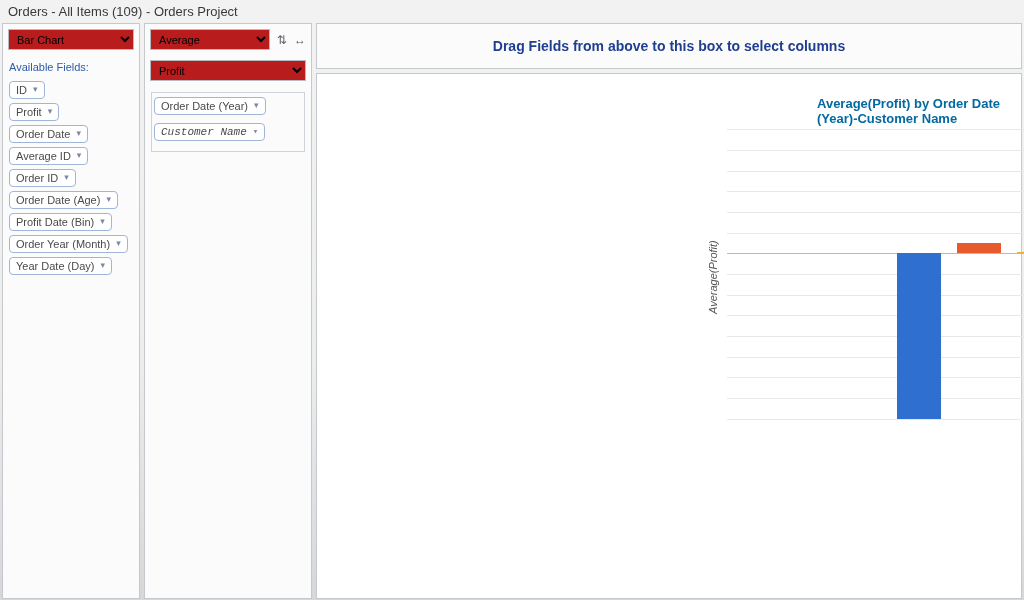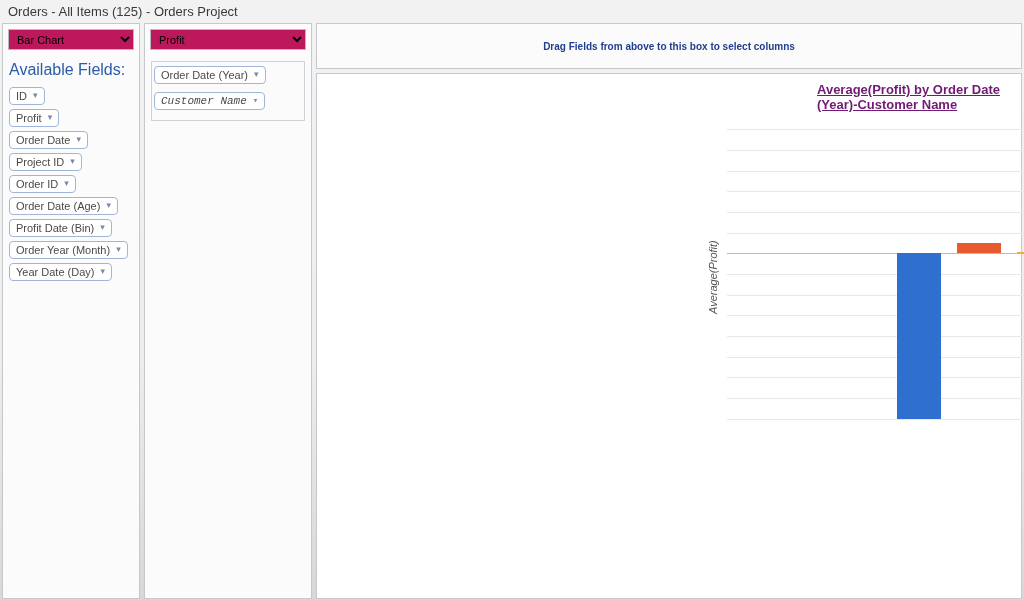--- a/index.html
+++ b/index.html
@@ -30,34 +30,34 @@
   .left  { width: 138px; }
   .mid   { width: 168px; }
   .main  { flex: 1; display:flex; flex-direction:column; }
 
   
   .sel {
     width: calc(100% - 10px);
     margin: 5px;
     height: 21px;
     border: 1px solid #b7bbc0;
-    background: #be185d;
+    background: #b91c1c;
     font-size: 11px;
     padding: 0 4px;
   }
   .mid-top-row { display:flex; align-items:center; }
   .mid-top-row .sel { flex:1; }
   .tiny-icon {
     width:14px; text-align:center; color:#5b5f66; font-size:12px;
     margin-right:4px; cursor:default;
   }
 
   
   .section-label {
-    color:#2a5ca8; font-size:16px; padding:6px 6px 2px 6px;
+    color:#2a5ca8; font-size:11px; padding:6px 6px 2px 6px;
   }
   .pill-col { padding:4px 6px; }
   .pill {
     display:inline-flex; align-items:flex-start;
     border:1px solid #9fb6d8;
     background:#fff;
     border-radius:4px;
     padding:2px 6px;
     font-size:11px;
     color:#4a4a4a;
@@ -77,31 +77,31 @@
     gap:4px;
   }
 
   
   .drop-zone {
     border:1px solid #c5c8cc;
     background:#fbfbfb;
     height:46px;
     margin:0 0 4px 0;
     display:flex; align-items:center; justify-content:center;
-    color:#1f3e8f; font-weight:bold; font-size:10px;
+    color:#1f3e8f; font-weight:bold; font-size:14px;
   }
   .chart-pane {
     flex:1;
     border:1px solid #c5c8cc;
     background:#fff;
     position:relative;
   }
   .chart-title {
-    position:absolute; left:500px; top:8px;
-    font-weight:bold; font-size:13px; color:#701a75;text-decoration:underline;
+    position:absolute; left:500px; top:22px;
+    font-weight:bold; font-size:13px; color:#0369a1;
   }
   .y-axis-label {
     position:absolute;
     left:390px; top:240px;
     transform: rotate(-90deg);
     transform-origin: left top;
     font-style:italic;
     font-size:11px;
     color:#555;
   }
@@ -119,60 +119,67 @@
     border-top:1px solid #b7bbc0;
   }
   .bar {
     position:absolute;
     width:44px;
   }
 </style>
 </head>
 <body>
 
-<div class="title">Orders - All Items (125) - Orders Project</div>
+<div class="title">Orders - All Items (109) - Orders Project</div>
 
 <div class="cols">
 
   <div class="panel left">
     <select class="sel">
       <option>Bar Chart</option>
     </select>
     <div class="section-label">Available Fields:</div>
     <div class="pill-col" id="avail-fields"><div class="pill">
           <span>ID</span>
           <span class="chev">▾</span>
         </div><br><div class="pill">
           <span>Profit</span>
           <span class="chev">▾</span>
         </div><br><div class="pill">
           <span>Order Date</span>
           <span class="chev">▾</span>
         </div><br><div class="pill">
-          <span>Project ID</span>
+          <span>Average ID</span>
           <span class="chev">▾</span>
         </div><br><div class="pill">
           <span>Order ID</span>
           <span class="chev">▾</span>
         </div><br><div class="pill">
           <span>Order Date (Age)</span>
           <span class="chev">▾</span>
         </div><br><div class="pill">
           <span>Profit Date (Bin)</span>
           <span class="chev">▾</span>
         </div><br><div class="pill">
           <span>Order Year (Month)</span>
           <span class="chev">▾</span>
         </div><br><div class="pill">
           <span>Year Date (Day)</span>
           <span class="chev">▾</span>
         </div><br></div>
   </div>
 
   <div class="panel mid">
+    <div class="mid-top-row">
+      <select class="sel">
+        <option>Average</option>
+      </select>
+      <span class="tiny-icon">⇅</span>
+      <span class="tiny-icon">↔</span>
+    </div>
     <select class="sel">
       <option>Profit</option>
     </select>
     <div class="dim-holder" id="dim-holder">
         <div class="pill">
           <span>Order Date (Year)</span>
           <span class="chev">▾</span>
         </div>
         <div class="pill italic">
           <span>Customer Name</span>

